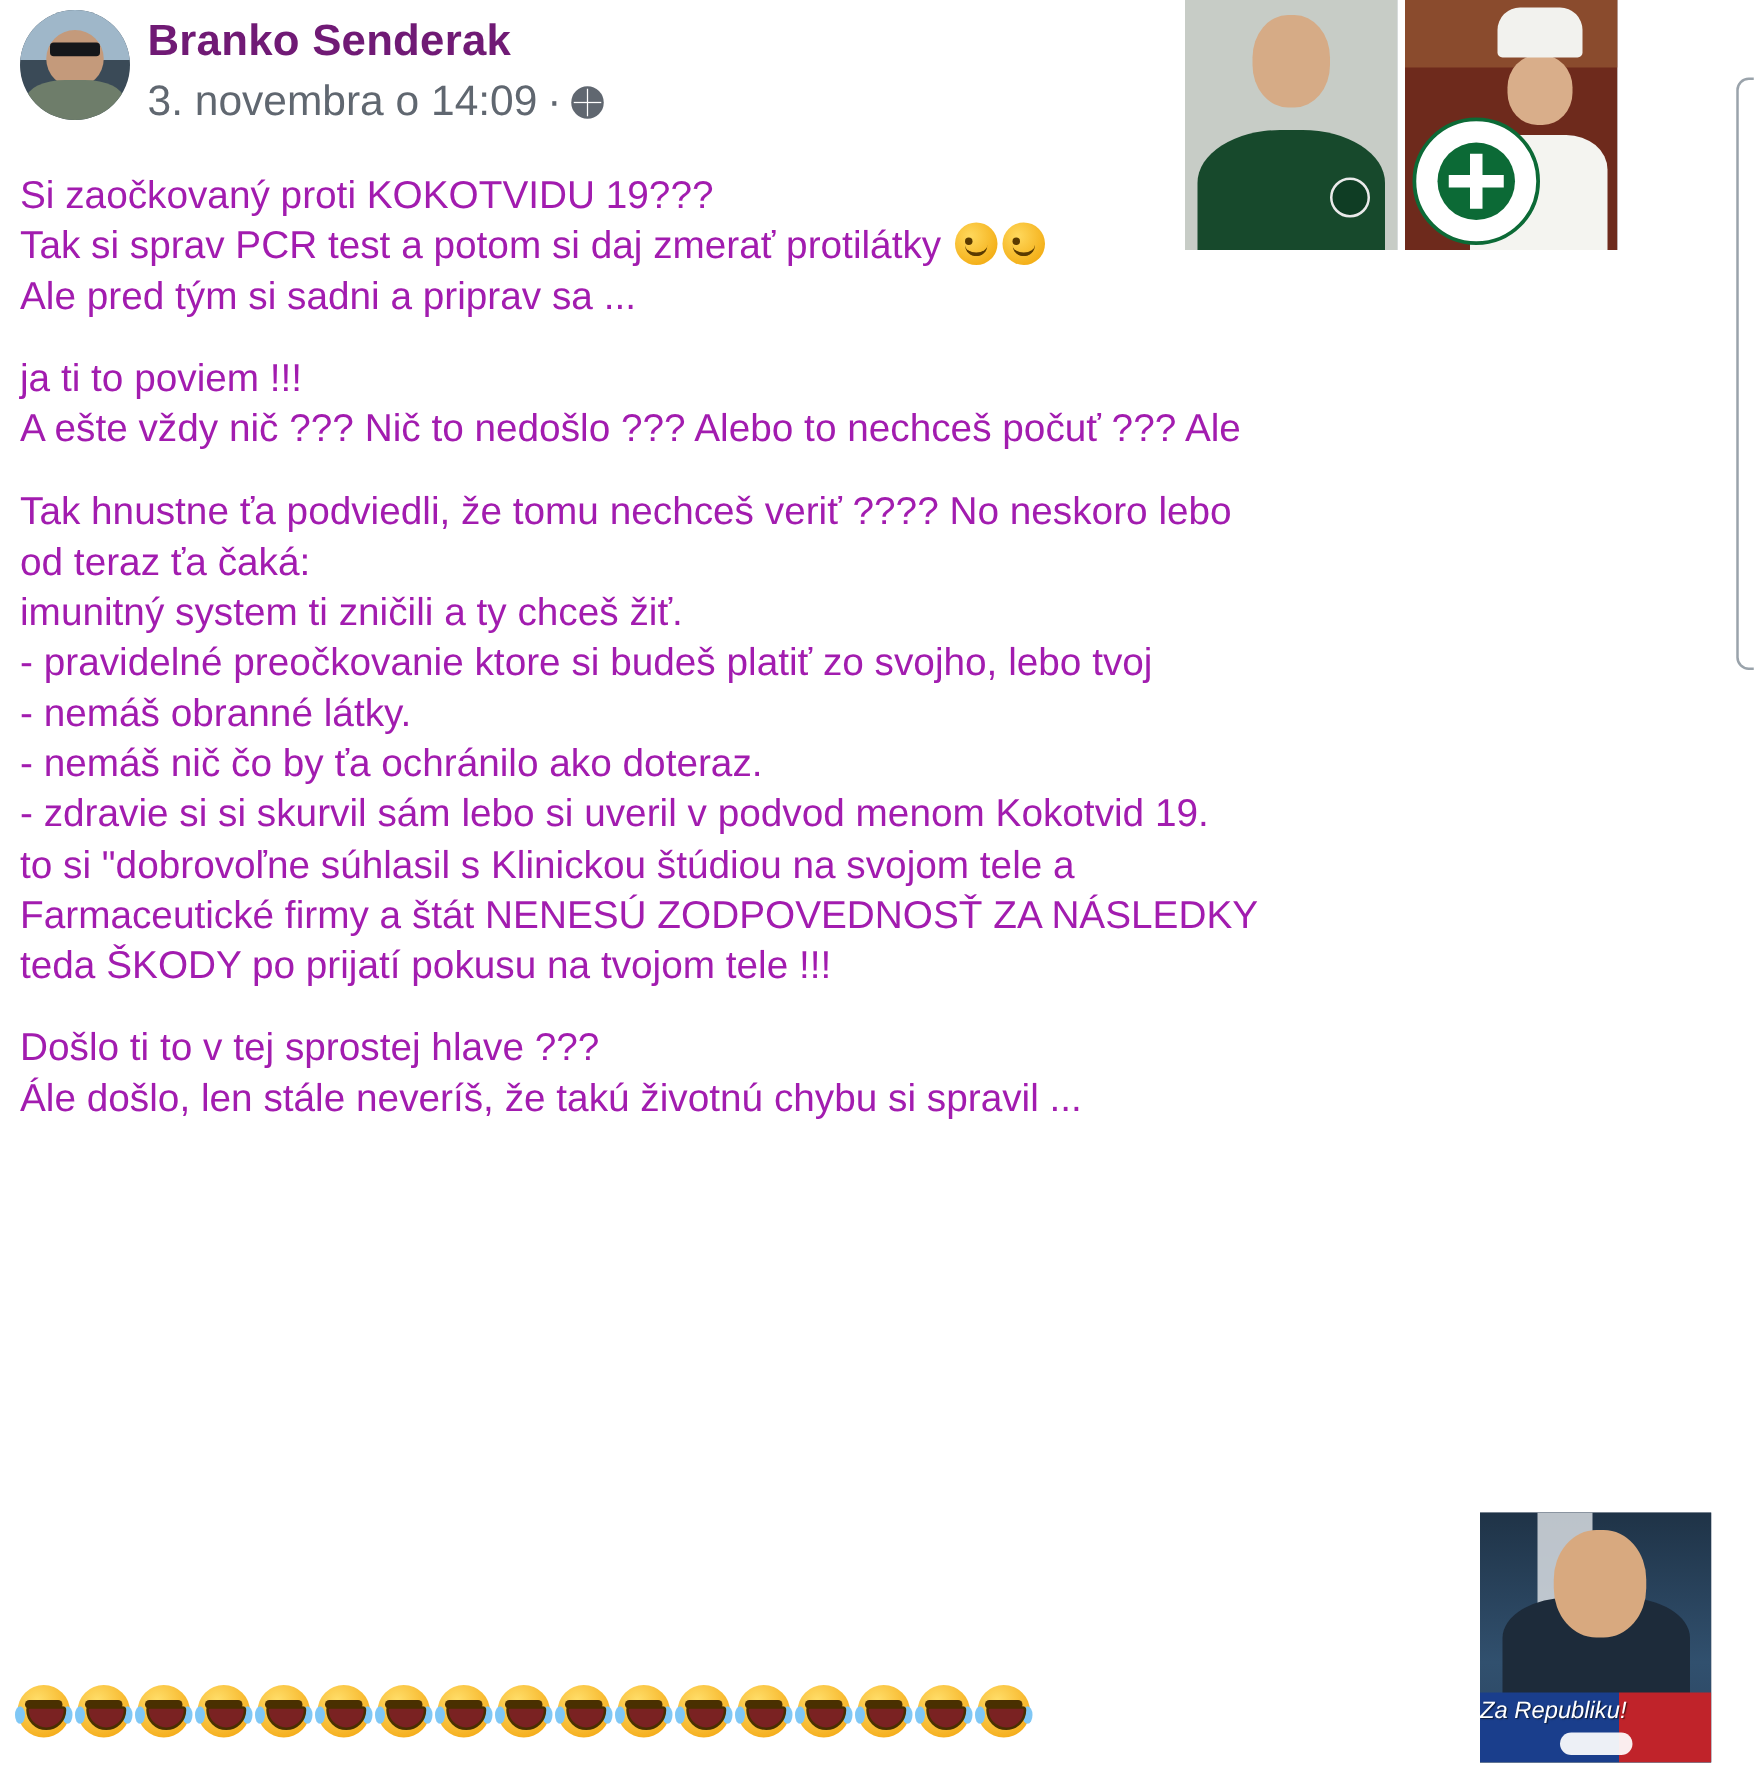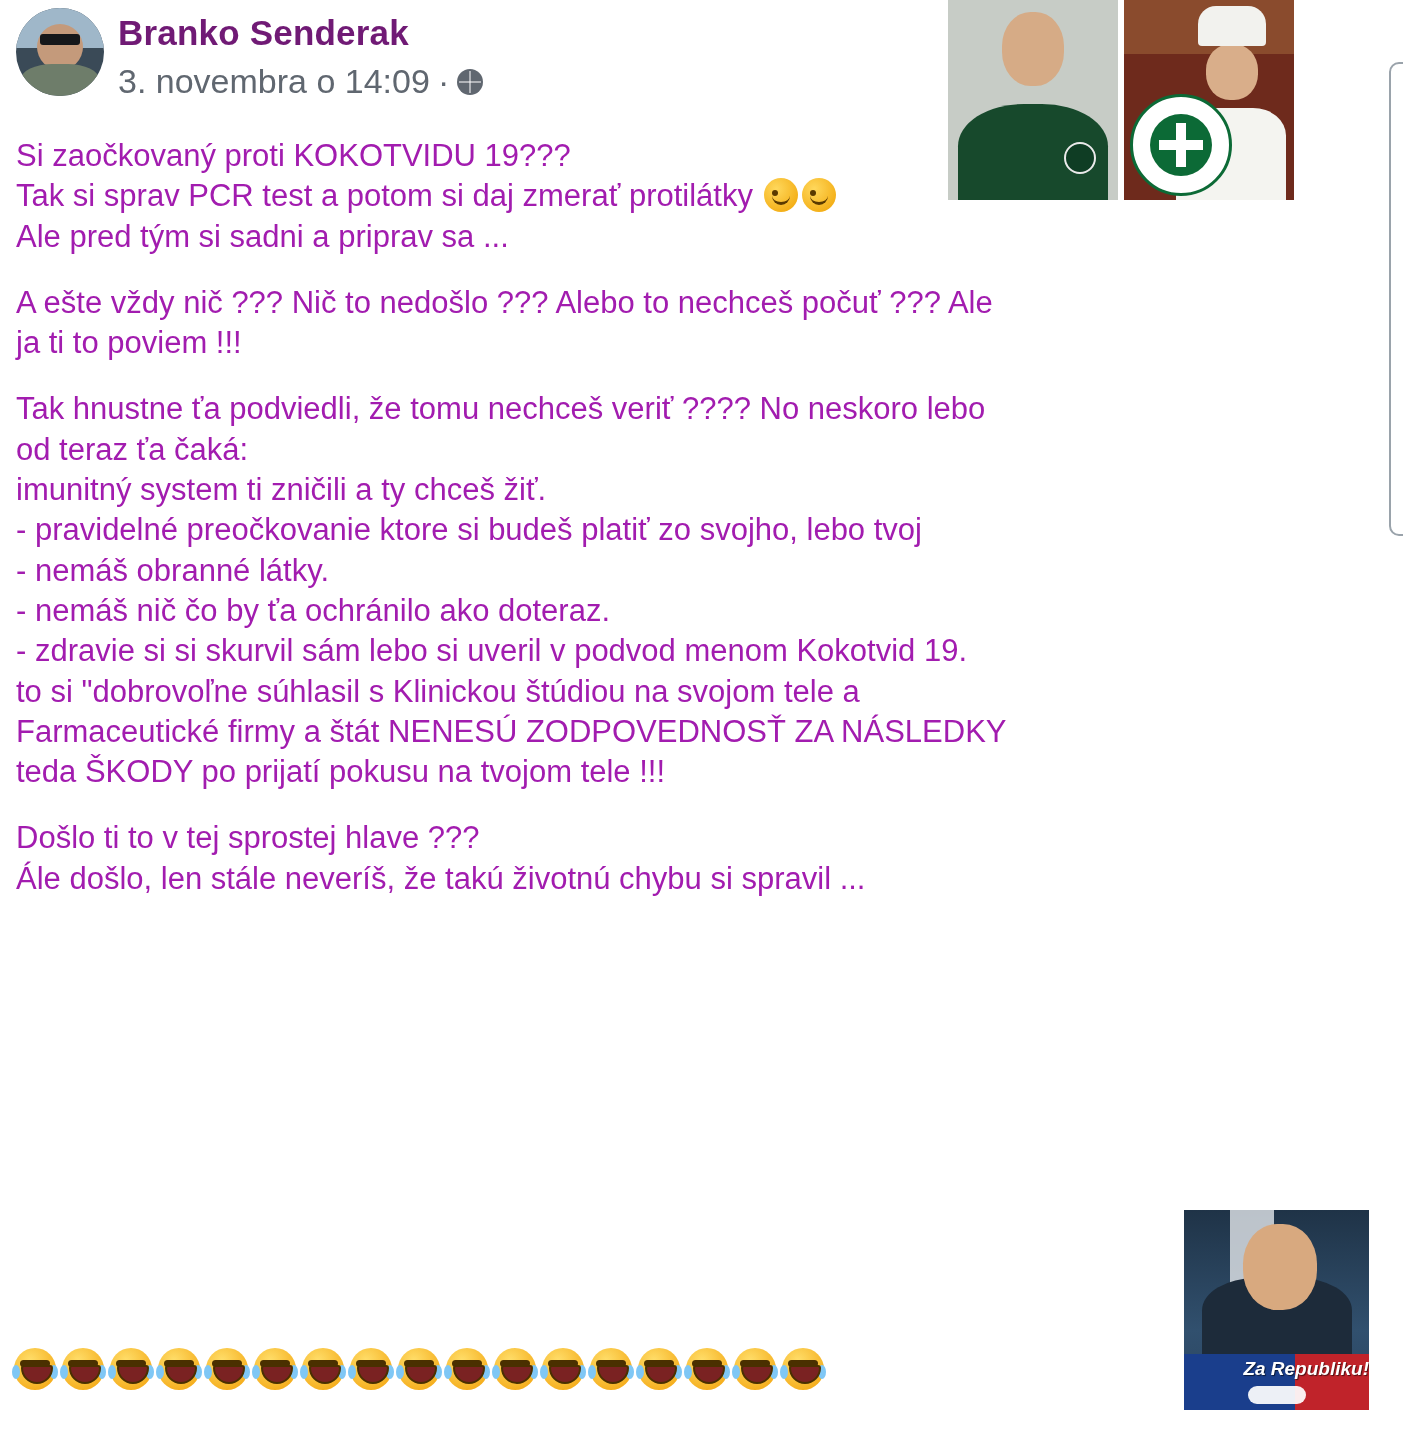--- a/index.html
+++ b/index.html
@@ -236,25 +236,25 @@
   .bottom-image .bi-bg { position:absolute; inset:0; background:linear-gradient(180deg,#1f3347 0%, #31506e 60%, #2a4460 100%); }
   .bottom-image .bi-stripe { position:absolute; left:46px; top:0; width:44px; height:150px; background:#d8dde2; opacity:.85; }
   .bottom-image .bi-head { position:absolute; left:52%; top:14px; transform:translateX(-50%); width:74px; height:86px; border-radius:46%; background:#d8a97f; }
   .bottom-image .bi-body { position:absolute; left:50%; bottom:42px; transform:translateX(-50%); width:150px; height:90px; border-radius:36% 36% 0 0; background:#1d2b3a; }
   .bottom-image .bi-banner {
     position:absolute; left:0; right:0; bottom:0; height:56px;
     background:linear-gradient(90deg,#1a3e8c 0%, #1a3e8c 60%, #c0232a 60%, #c0232a 100%);
   }
   .bottom-image .bi-banner-text {
     position:absolute; left:0; right:0; bottom:30px;
-    text-align:right;
+    text-align:left;
     color:#ffffff;
     font-size:19px;
     font-style: italic;
-    font-weight: bold;
+    font-weight: normal;
     text-shadow: 1px 1px 1px rgba(0,0,0,.6);
   }
   .bottom-image .bi-logo {
     position:absolute; left:50%; bottom:6px; transform:translateX(-50%);
     width:58px; height:18px; border-radius:9px; background:#ffffff; opacity:.92;
   }
 </style>
 </head>
 <body>
 
@@ -304,22 +304,22 @@
       <span>Tak si sprav PCR test a potom si daj zmerať protilátky</span>
       <span class="emoji-ic emoji-wink"></span><span class="emoji-ic emoji-wink"></span>
     </span>
     <span class="line">Ale pred tým si sadni a priprav sa ...</span>
   </p>
 
   <p class="para">
   </p>
 
   <p class="para">
+    <span class="line">ja ti to poviem !!!</span>
     <span class="line">A ešte vždy nič ??? Nič to nedošlo ??? Alebo to nechceš počuť ??? Ale</span>
-    <span class="line">ja ti to poviem !!!</span>
   </p>
 
   <p class="para">
     <span class="line">Tak hnustne ťa podviedli, že tomu nechceš veriť ???? No neskoro lebo</span>
     <span class="line">od teraz ťa čaká:</span>
     <span class="line">imunitný system ti zničili a ty chceš žiť.</span>
     <span class="line">- pravidelné preočkovanie ktore si budeš platiť zo svojho, lebo tvoj</span>
     <span class="line">- nemáš obranné látky.</span>
     <span class="line">-  nemáš nič čo by ťa ochránilo ako doteraz.</span>
     <span class="line">- zdravie si si skurvil sám lebo si uveril v podvod menom Kokotvid 19.</span>

